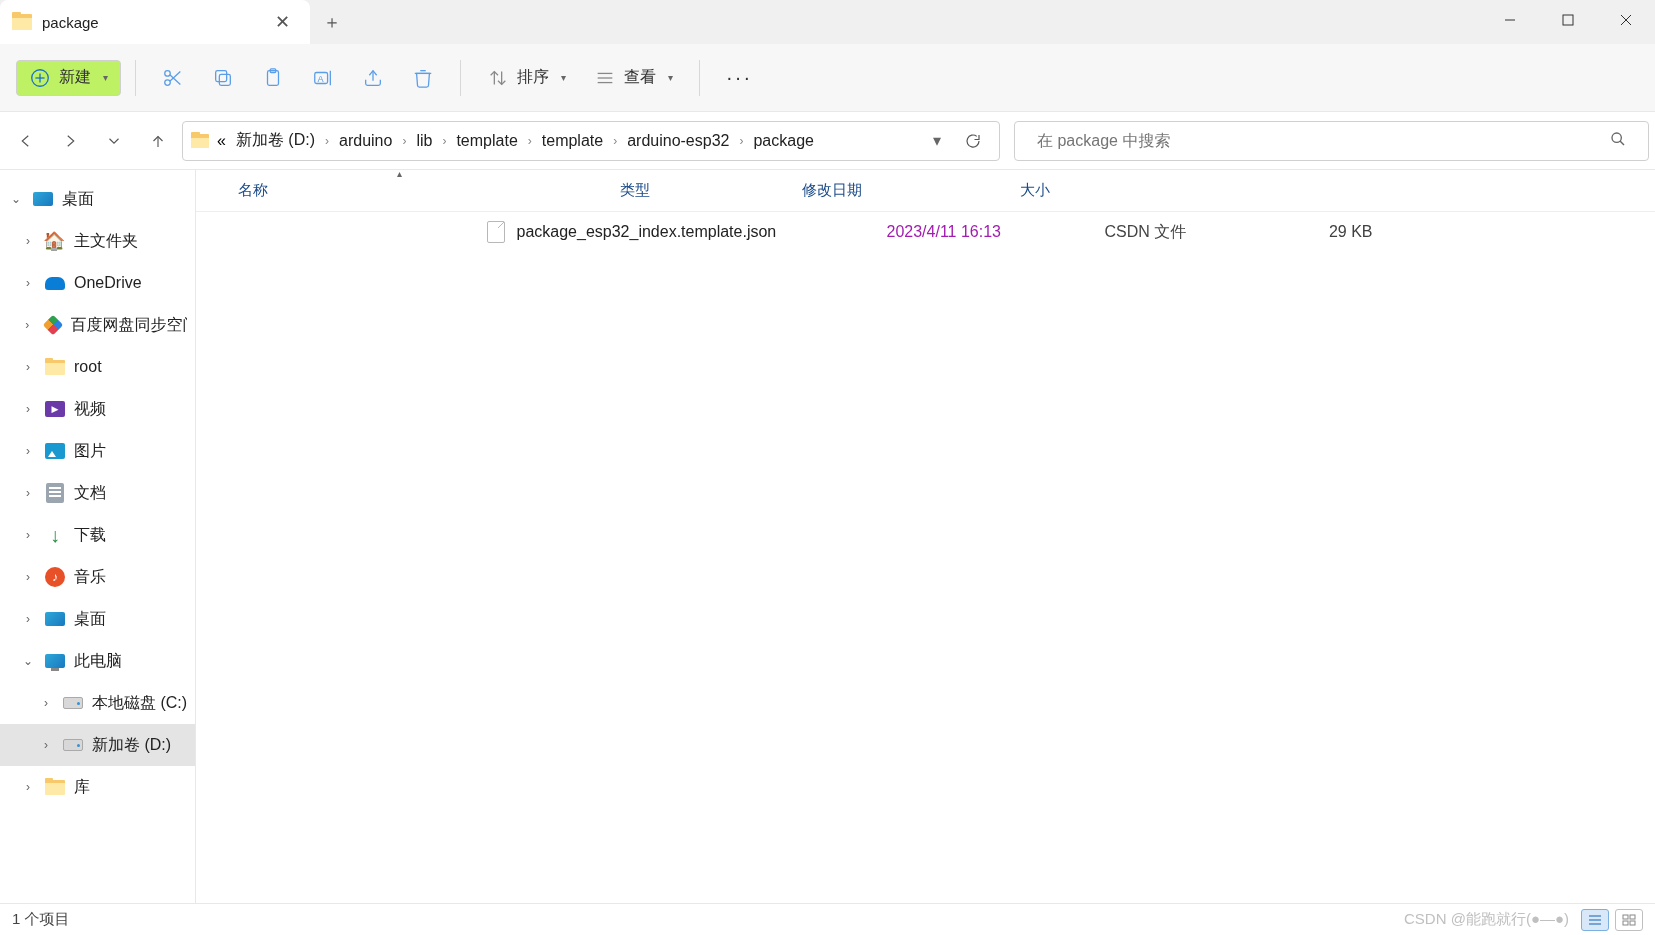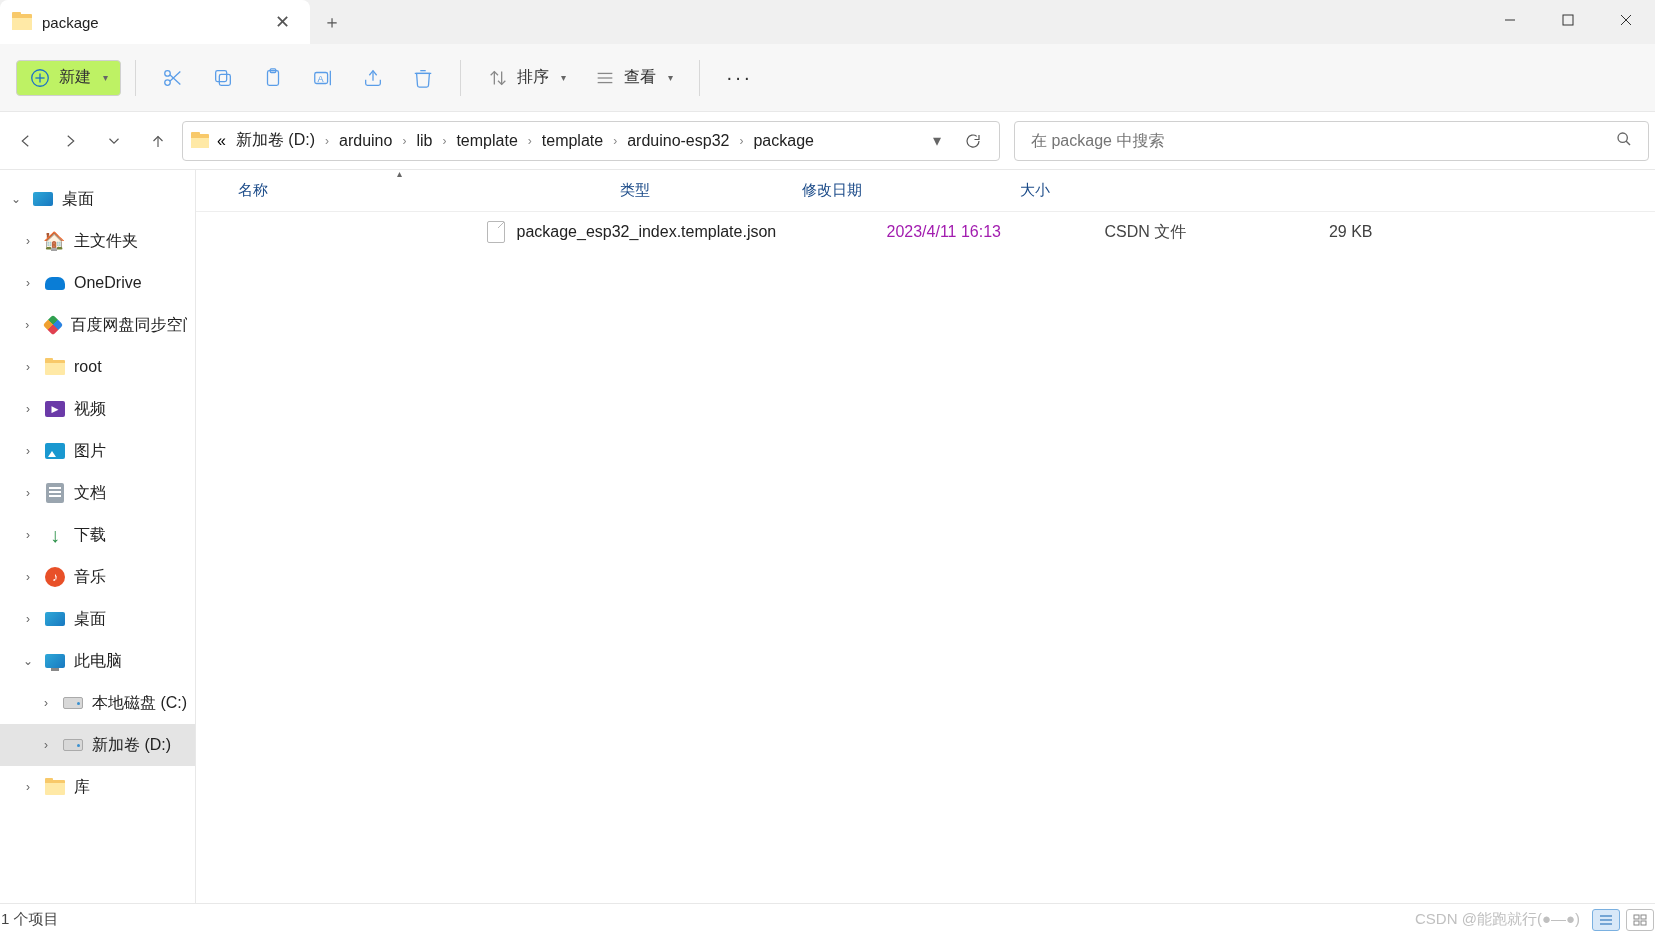--- a/index.html
+++ b/index.html
@@ -34,21 +34,21 @@
     .navbtn { width: 40px; height: 40px; display: flex; align-items: center; justify-content: center; cursor: pointer; border-radius: 4px; color: #555; }
     .navbtn svg { width: 18px; height: 18px; stroke: #555; stroke-width: 1.5; fill: none; }
     .addrbox { flex: 0 0 818px; height: 40px; border: 1px solid #d0d0d0; border-radius: 4px; display: flex; align-items: center; padding: 0 8px; gap: 6px; }
     .crumb { display: flex; align-items: center; gap: 6px; font-size: 16px; color: #222; }
     .crumb-item { cursor: pointer; padding: 2px 2px; }
     .crumb-sep { color: #888; font-size: 12px; padding: 0 2px; }
     .addr-spacer { flex: 1; }
     .addr-dd { width: 24px; text-align: center; color: #666; cursor: pointer; }
     .addr-refresh { width: 36px; height: 36px; display: flex; align-items: center; justify-content: center; cursor: pointer; }
     .addr-refresh svg { width: 18px; height: 18px; stroke: #555; stroke-width: 1.6; fill: none; }
-    .searchbox { flex: 1; height: 40px; border: 1px solid #d0d0d0; border-radius: 4px; display: flex; align-items: center; padding: 0 16px; margin-left: 10px; }
+    .searchbox { flex: 1; height: 40px; border: 1px solid #d0d0d0; border-radius: 4px; display: flex; align-items: center; padding: 0 22px; margin-left: 10px; }
     .searchbox input { border: none; outline: none; font-size: 16px; flex: 1; background: transparent; }
     .searchbox .sicon { color: #666; }
     
     
     .body { display: flex; height: calc(100% - 44px - 68px - 58px - 32px); }
     
     
     .sidebar { width: 196px; border-right: 1px solid #e8e8e8; overflow-y: auto; position: relative; padding-top: 8px; }
     .sidebar::-webkit-scrollbar { width: 14px; }
     .sidebar::-webkit-scrollbar-thumb { background: #c4c4c4; border-radius: 7px; border: 3px solid #fff; }
@@ -90,21 +90,21 @@
     .filerow { display: flex; height: 40px; align-items: center; cursor: pointer; justify-content: center; }
     .fcell { padding: 0 16px; font-size: 16px; color: #222; }
     .fcell.name { width: 408px; display: flex; align-items: center; gap: 12px; padding-left: 24px; }
     .fcell.date { width: 218px; color: #a21caf; }
     .fcell.type { width: 182px; color: #444; }
     .fcell.size { width: 118px; color: #404040; text-align: right; }
     .file-ico { width: 18px; height: 22px; border: 1px solid #b8b8b8; border-radius: 2px; background: #fff; position: relative; }
     .file-ico::after { content:''; position:absolute; top:0; right:0; width:6px; height:6px; background: linear-gradient(135deg, transparent 48%, #b8b8b8 50%, #fff 52%); }
     
     
-    .statusbar { height: 32px; border-top: 1px solid #e8e8e8; display: flex; align-items: center; padding: 0 1px; font-size: 15px; color: #444; }
+    .statusbar { height: 32px; border-top: 1px solid #e8e8e8; display: flex; align-items: center; padding: 0 12px; font-size: 15px; color: #444; }
     .status-spacer { flex: 1; }
     .watermark { color: #c0c0c0; font-size: 15px; }
     .viewbtns { display: flex; gap: 6px; margin-left: 12px; }
     .viewbtn { width: 28px; height: 22px; border: 1px solid #c0c0c0; border-radius: 3px; display:flex; align-items:center; justify-content:center; }
     .viewbtn.active { background: #d8e8f8; border-color: #7ab0e0; }
     
     .more-dots { font-size: 20px; letter-spacing: 2px; }
   </style>
 </head>
 <body>

